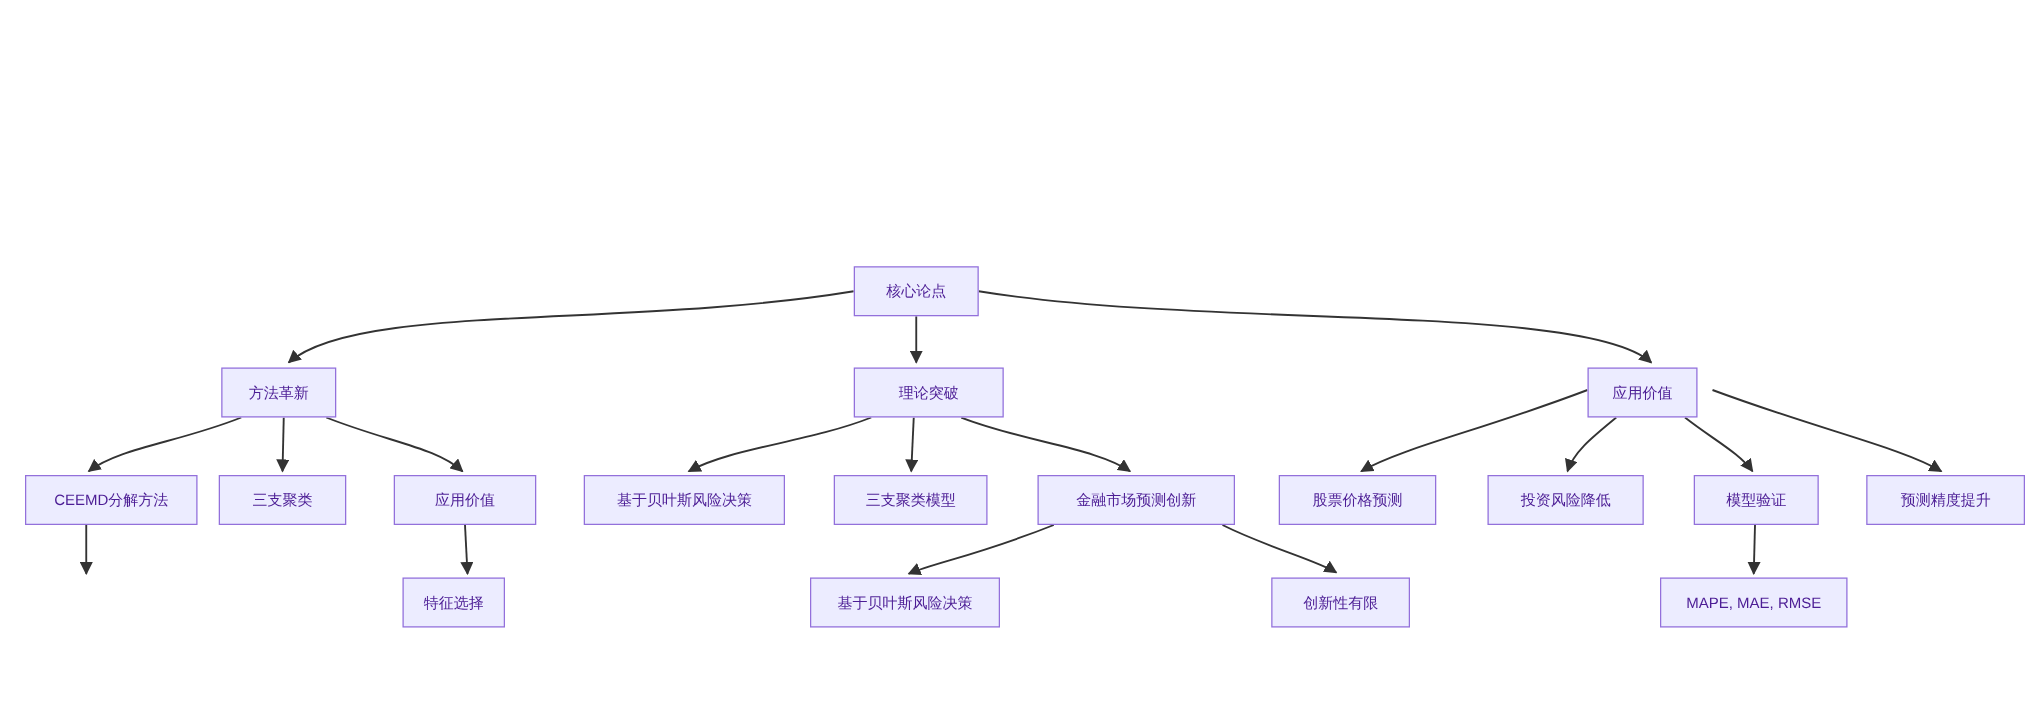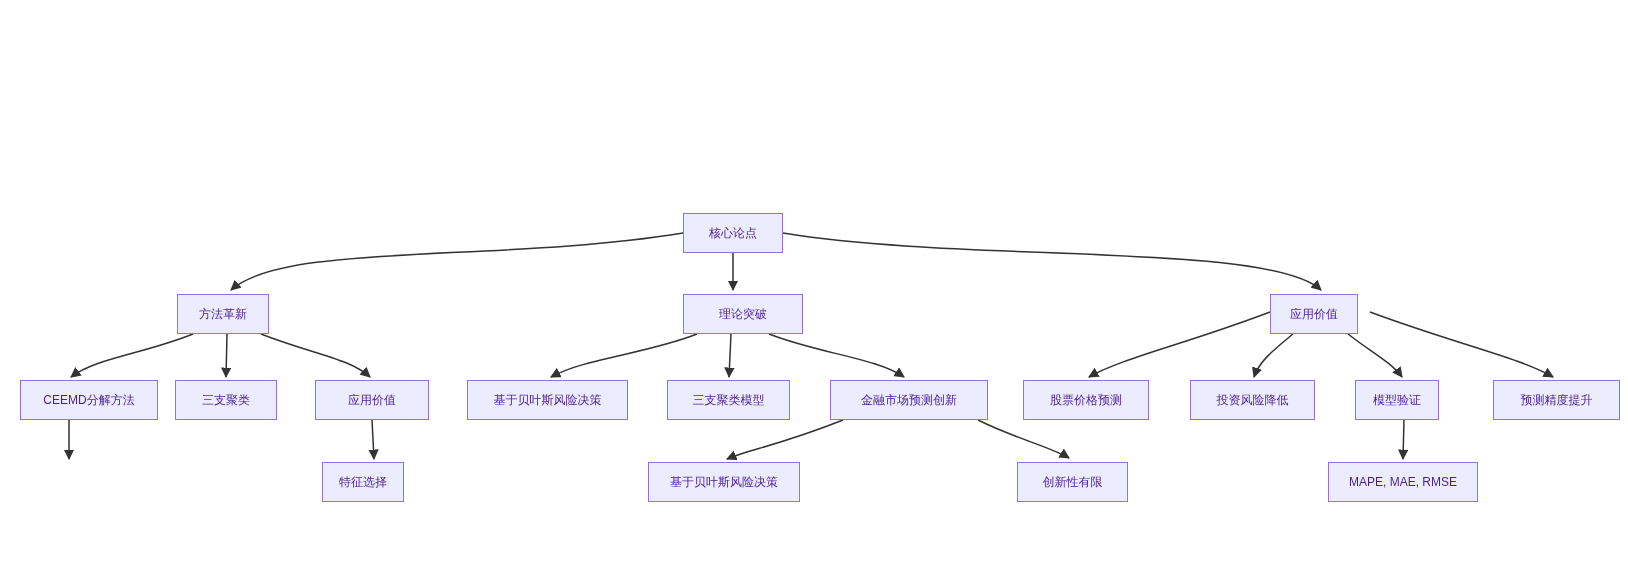--- a/index.html
+++ b/index.html
@@ -82,21 +82,21 @@
   <div class="node" style="left:1270px; top:294px; width:88px;">应用价值</div>
 
   <div class="node" style="left:0px;    top:380px; width:138px;margin-left:20px;">CEEMD分解方法</div>
   <div class="node" style="left:175px;  top:380px; width:102px;">三支聚类</div>
   <div class="node" style="left:315px;  top:380px; width:114px;">应用价值</div>
   <div class="node" style="left:467px;  top:380px; width:161px;">基于贝叶斯风险决策</div>
   <div class="node" style="left:667px;  top:380px; width:123px;">三支聚类模型</div>
   <div class="node" style="left:830px;  top:380px; width:158px;">金融市场预测创新</div>
   <div class="node" style="left:1023px; top:380px; width:126px;">股票价格预测</div>
   <div class="node" style="left:1190px; top:380px; width:125px;">投资风险降低</div>
-  <div class="node" style="left:1355px; top:380px; width:84px;">模型验证</div>
+  <div class="node" style="left:1355px; top:380px; width:100px;">模型验证</div>
   <div class="node" style="left:1493px; top:380px; width:127px;">预测精度提升</div>
 
   <div class="node" style="left:322px;  top:462px; width:82px;">特征选择</div>
   <div class="node" style="left:648px;  top:462px; width:152px;">基于贝叶斯风险决策</div>
   <div class="node" style="left:1017px; top:462px; width:111px;">创新性有限</div>
   <div class="node" style="left:1328px; top:462px; width:150px;">MAPE, MAE, RMSE</div>
 
 </div>
 
 </body></html>

